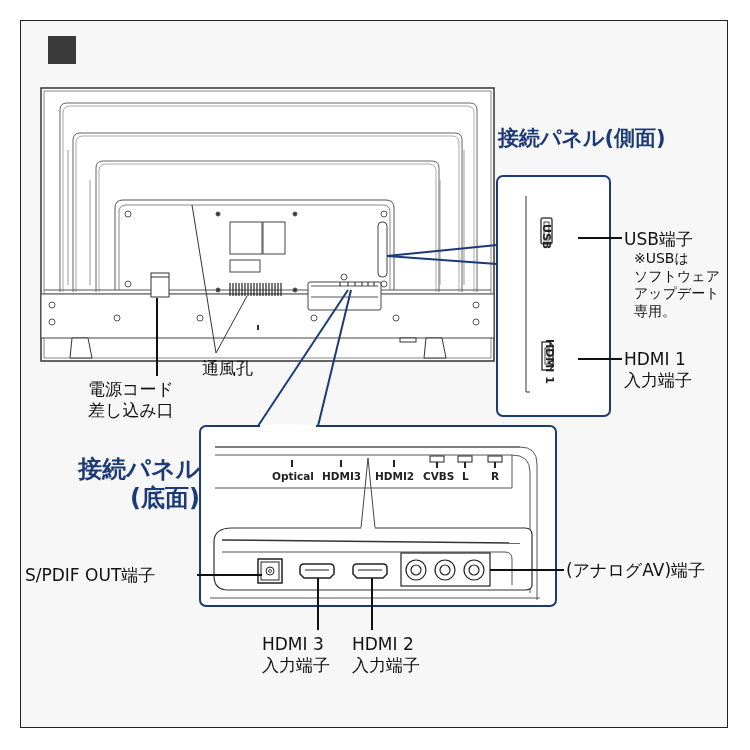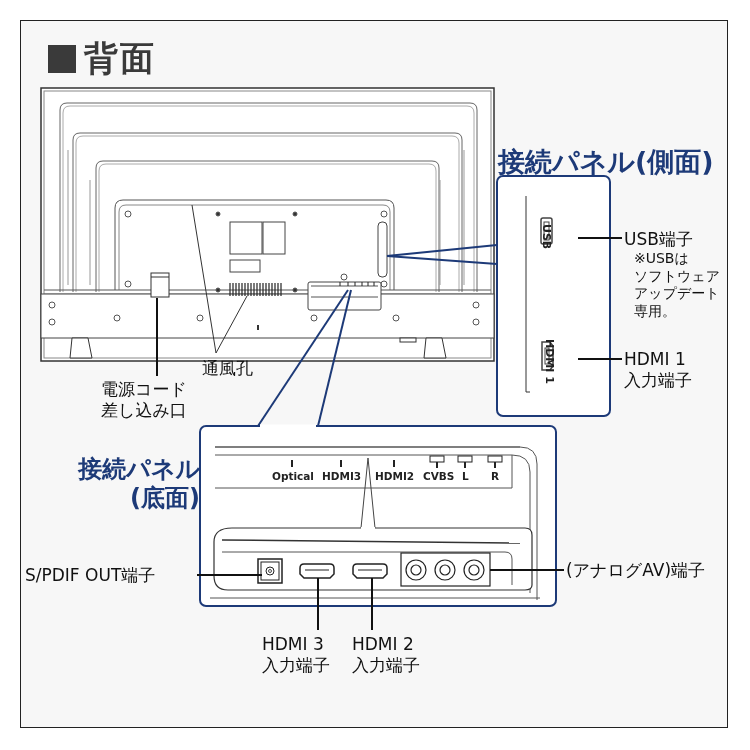--- a/index.html
+++ b/index.html
@@ -5,35 +5,34 @@
   html, body { margin: 0; padding: 0; background: #ffffff; }
   body { width: 750px; height: 750px; position: relative; overflow: hidden;
          font-family: "DejaVu Sans", "Liberation Sans", sans-serif; }
   #frame { position: absolute; left: 20px; top: 20px; width: 708px; height: 708px;
            border: 1.5px solid #222; background: #f7f7f7; box-sizing: border-box; }
   .abs { position: absolute; }
   #title { left: 48px; top: 36px; font-size: 34px; font-weight: bold; color: #3a3a3a;
            letter-spacing: 2px; display: flex; align-items: center; }
   #title .sq { width: 28px; height: 28px; background: #3a3a3a; display: inline-block; margin-right: 8px; }
   .blue-h { color: #1d3a78; font-weight: bold; }
-  #side-heading { left: 498px; top: 144px; font-size: 27px; }
+  #side-heading { left: 498px; top: 124px; font-size: 21px; }
   #bottom-heading { left: 40px; top: 455px; font-size: 24px; text-align: right; width: 160px; line-height: 1.2; }
   .lbl { font-size: 17px; color: #111; line-height: 1.22; }
   .lbl-s { font-size: 14px; color: #111; line-height: 1.25; }
   .port-lbl { font-size: 10.5px; color: #222; font-weight: bold; }
   svg { position: absolute; left: 0; top: 0; }
 </style>
 </head>
 <body>
 
 <div id="frame"></div>
 
 <div id="title" class="abs">
   <span class="sq"></span>
-  <span>背面</span>
 </div>
 
 <svg width="750" height="750">
 
   <g fill="none" stroke="#555" stroke-width="1">
     <rect x="41" y="88" width="453" height="273" fill="#ffffff" stroke="#333" stroke-width="1.5"></rect>
     <rect x="44" y="91" width="447" height="267" stroke="#888"></rect>
 
     <path d="M60 292 V110 Q60 103 67 103 H470 Q477 103 477 110 V292" stroke="#666"></path>
     <path d="M63 292 V113 Q63 106 70 106 H467 Q474 106 474 113 V292" stroke="#aaa"></path>
@@ -205,21 +204,21 @@
     </g>
 
     <line x1="197" y1="575" x2="262" y2="575" stroke="#111" stroke-width="2"></line>
     <line x1="490" y1="570" x2="564" y2="570" stroke="#111" stroke-width="2"></line>
     <line x1="318" y1="578" x2="318" y2="630" stroke="#111" stroke-width="2"></line>
     <line x1="372" y1="578" x2="372" y2="630" stroke="#111" stroke-width="2"></line>
 
   </g>
 </svg>
 
-<div class="abs lbl" style="left:101px; top:379px;">
+<div class="abs lbl" style="left:88px; top:379px;">
   <div>電源コード</div>
   <div>差し込み口</div>
 </div>
 <div class="abs lbl" style="left:202px; top:358px;">通風孔</div>
 
 <div id="side-heading" class="abs blue-h">接続パネル(側面)</div>
 
 <div class="abs port-lbl" style="left:553px; top:224px; transform: rotate(90deg); transform-origin: left top; font-size:11px;">USB</div>
 <div class="abs port-lbl" style="left:556px; top:339px; transform: rotate(90deg); transform-origin: left top; font-size:11px;">HDMI 1</div>
 

